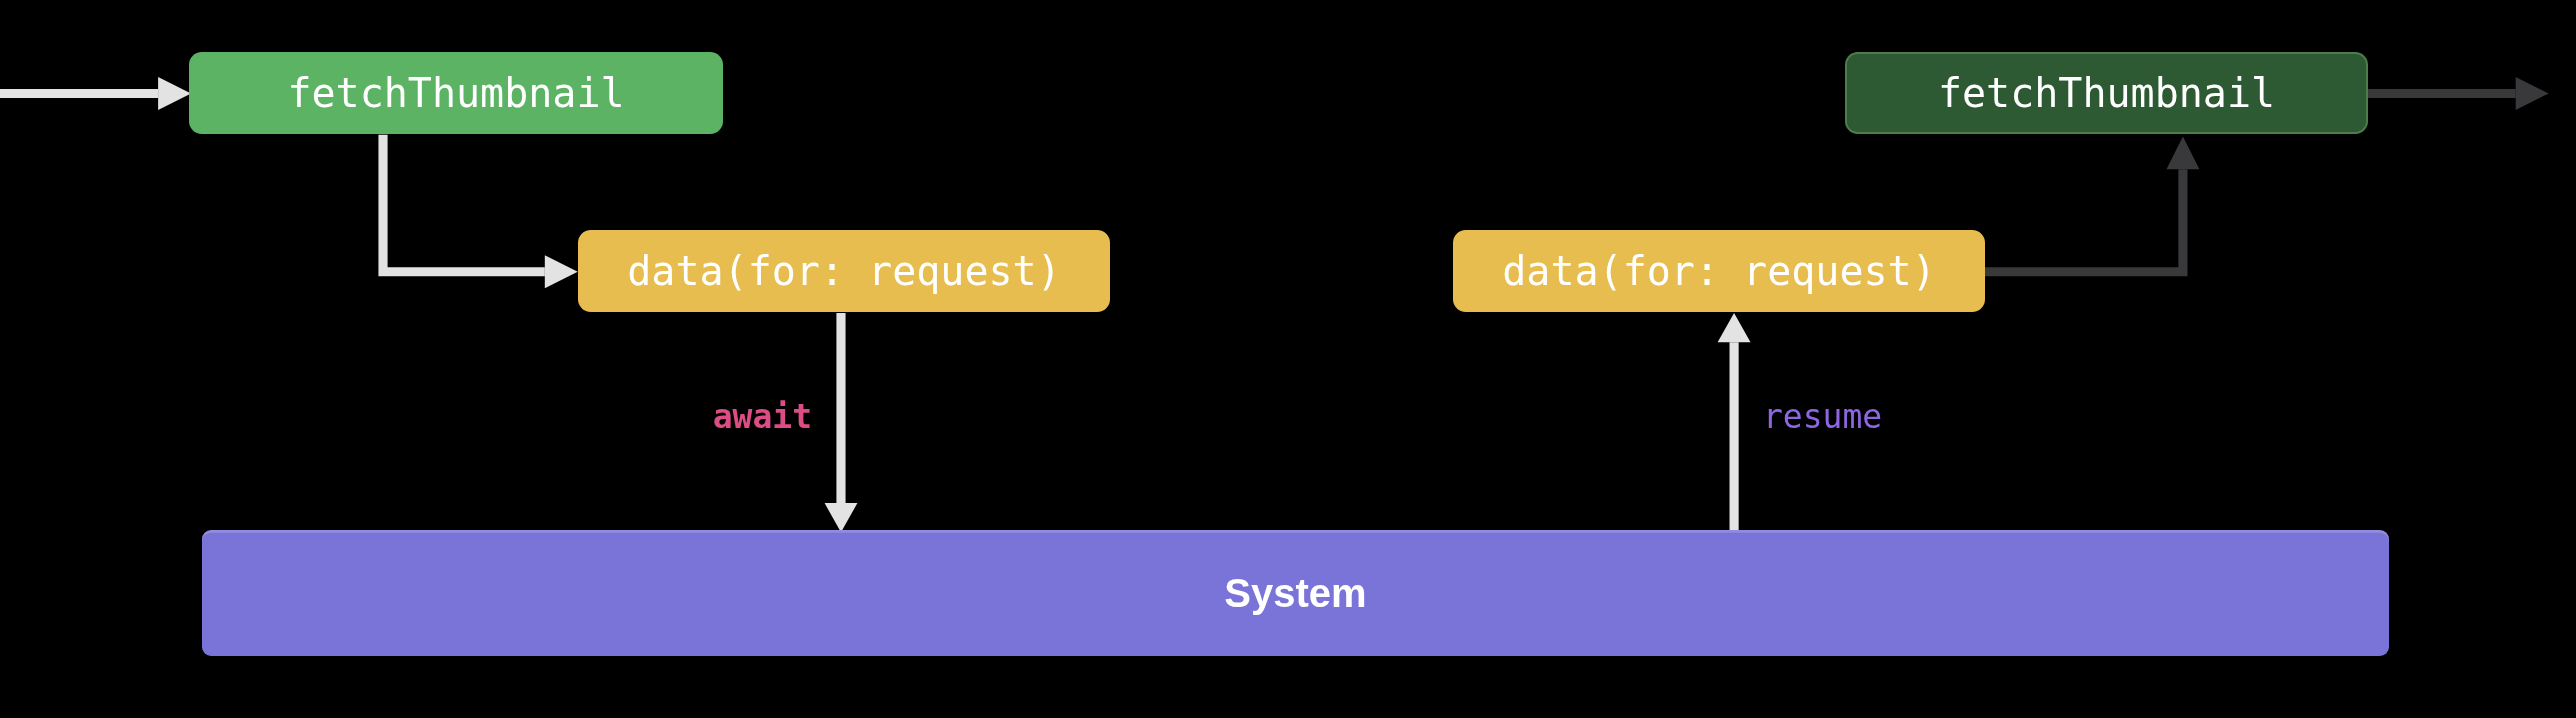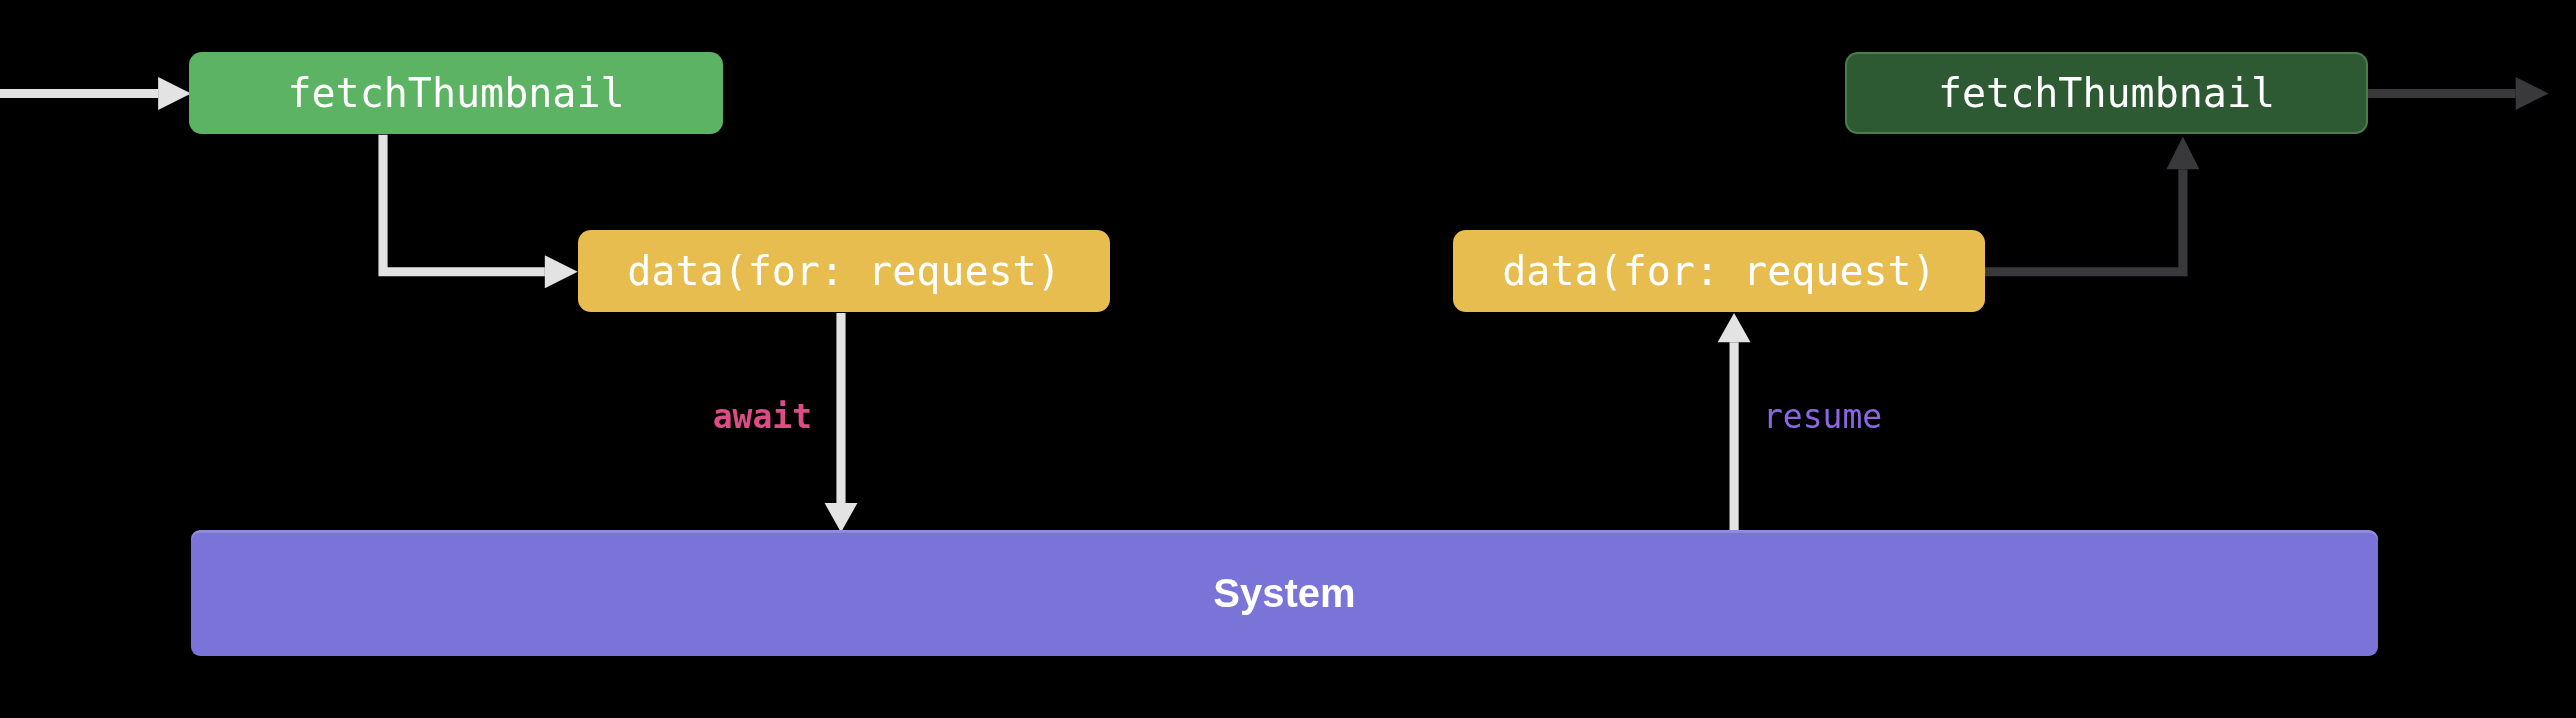--- a/index.html
+++ b/index.html
@@ -39,21 +39,21 @@
   .node-yellow-left {
     left: 578px; top: 230px; width: 532px; height: 82px;
     background: var(--yellow, #e6bd4e);
   }
   .node-yellow-right {
     left: 1453px; top: 230px; width: 532px; height: 82px;
     background: var(--yellow, #e6bd4e);
   }
   .system-bar {
     position: absolute;
-    left: 191px; top: 530px; width: 2187px; height: 126px;
+    left: 202px; top: 530px; width: 2187px; height: 126px;
     background: var(--system-purple, #7a73d8);
     border-radius: 9.1px;
     box-shadow: inset 0 2.7px 0 rgba(255,255,255,0.18);
     display: flex;
     align-items: center;
     justify-content: center;
     color: var(--text-white, #fff);
     font-family: "Liberation Sans", sans-serif;
     font-weight: 600;
     font-size: 40px;

